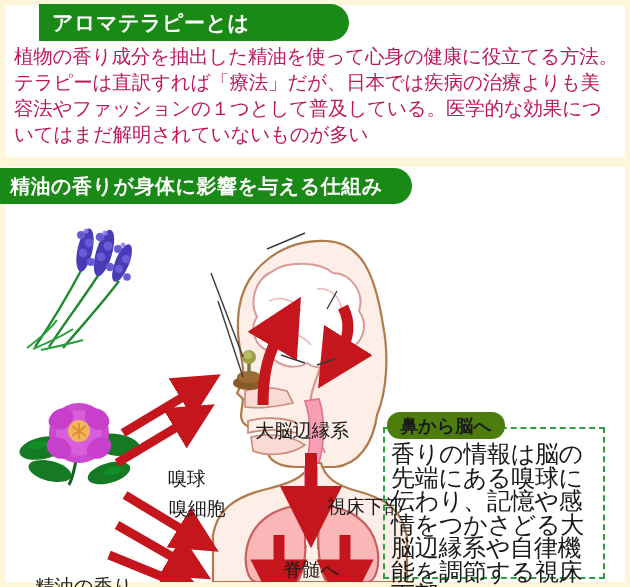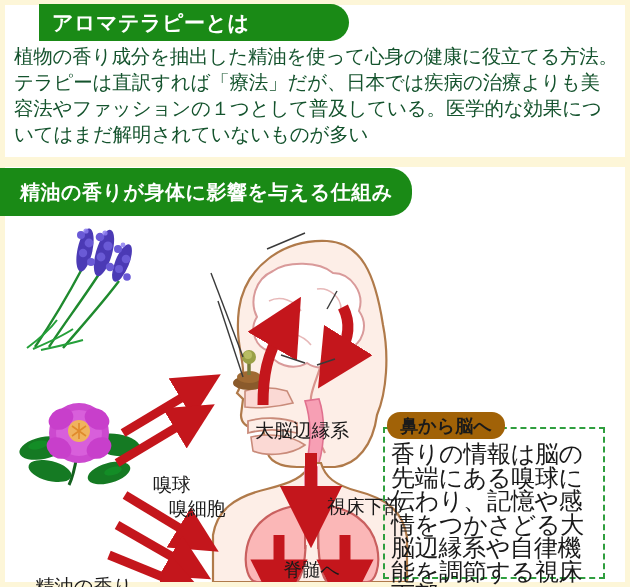--- a/index.html
+++ b/index.html
@@ -28,35 +28,35 @@
     letter-spacing:.5px;
     border-top-right-radius:22px;
     border-bottom-right-radius:22px;
     box-sizing:border-box;
   }
   #header-1{
     left:0;top:4px;width:310px;height:37px;
     font-size:21px;padding-left:13px;margin-left:39px;
   }
   #header-2{
-    left:0;top:168px;width:412px;height:48px;
-    font-size:20px;padding-left:20px;
+    left:0;top:168px;width:412px;height:36px;
+    font-size:20px;padding-left:10px;
   }
   #intro-text{
     position:absolute;left:14px;top:44px;width:604px;
-    font-size:19.5px;line-height:26px;color:#14532d;
+    font-size:19.5px;line-height:26px;color:#be185d;
     letter-spacing:-0.2px;
   }
   
   #stage{
     position:absolute;left:5px;top:205px;width:620px;height:377px;
   }
   .cap-pill{
     position:absolute;
-    background:#a16207;
+    background:#4d7c0f;
     color:#1a1a1a;
     font-weight:bold;
     border-radius:13px;
     display:flex;align-items:center;justify-content:center;
     box-sizing:border-box;
     z-index:6;
   }
   .cap-box{
     position:absolute;
     border:2px dashed #2f9e3e;
@@ -77,21 +77,21 @@
 
   .anat-label{
     position:absolute;
     color:#1a1a1a;
     font-size:19px;
     white-space:nowrap;
     z-index:4;
     letter-spacing:-0.2px;
   }
   #lbl-limbic{left:250px;top:213px;}
-  #lbl-bulb{left:148px;top:261px;margin-top:6px;}
+  #lbl-bulb{left:163px;top:261px;}
   #lbl-cell{left:128px;top:291px;padding-left:36px;}
   #lbl-hypo{left:278px;top:289px;margin-left:44px;}
   #lbl-spinal{left:278px;top:352px;text-align:right;}
   #lbl-aroma{left:30px;top:368px;font-size:19.5px;}
 
   svg.layer{position:absolute;left:0;top:0;width:620px;height:377px;z-index:2;}
   svg.layer-top{z-index:3;}
 </style>
 </head>
 <body>

